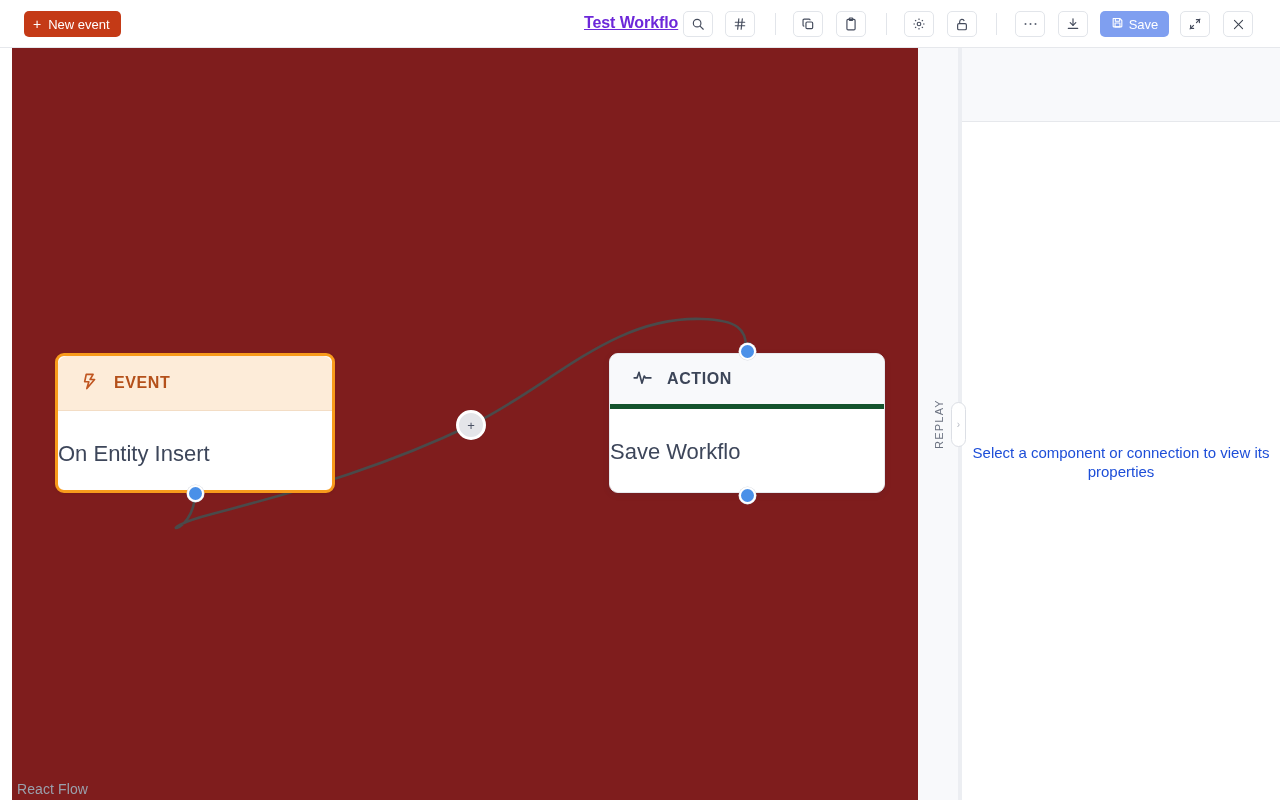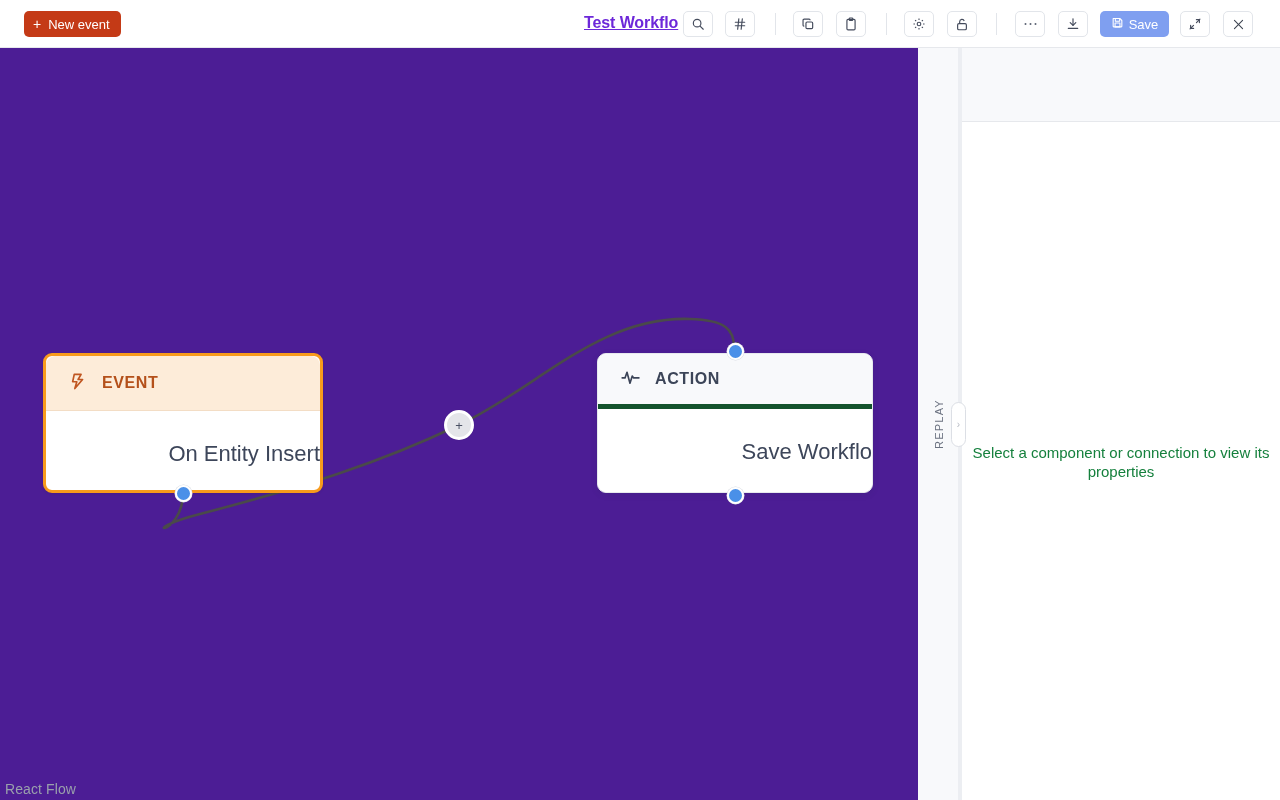--- a/index.html
+++ b/index.html
@@ -69,23 +69,23 @@
     display: flex; align-items: center; justify-content: center; gap: 5px;
     color: #ffffff; font-size: 13px;
     font-family: "Liberation Sans", sans-serif;
     cursor: pointer;
     padding: 8px;
   }
 
   
   .canvas {
     position: absolute;
-    left: 0; top: 48px;
+    left: 12px; top: 48px;
     width: 918px; height: 752px;
-    background: #4c1d95;
+    background: #7f1d1d;
     overflow: hidden;
   }
   .rf-attr {
     position: absolute; left: 5px; bottom: 3px;
     font-size: 14px; color: #9aa0ac;
     letter-spacing: 0.1px;
   }
   .edge-svg {
     position: absolute; left: 0; top: 0;
     width: 918px; height: 752px;
@@ -134,21 +134,21 @@
     border-bottom: 5px solid #14532d;
     display: flex; align-items: center;
     padding-left: 22px; gap: 14px;
   }
   .node-action .node-type {
     font-size: 16px; font-weight: bold;
     color: #3c4558; letter-spacing: 0.6px;
   }
   .node-body {
     height: 85px;
-    display: flex; align-items: center; justify-content: flex-end;
+    display: flex; align-items: center; justify-content: flex-start;
     background: #ffffff;
   }
   .node-label {
     font-size: 22px; color: #3d465a;
   }
 
   .handle {
     position: absolute;
     width: 17px; height: 17px;
     border-radius: 50%;
@@ -227,21 +227,21 @@
     height: 74px;
     background: #f8f9fb;
     border-bottom: 1px solid #e6e8ec;
   }
   .props-empty {
     position: absolute;
     left: 0; top: 395px;
     width: 318px;
     padding: 0 4px;
     text-align: center;
-    font-size: 15px; color: #15803d;
+    font-size: 15px; color: #1d4ed8;
     line-height: 19px;
   }
 </style>
 </head>
 <body>
 
 <div id="app">
 
   <div class="topbar">
 

